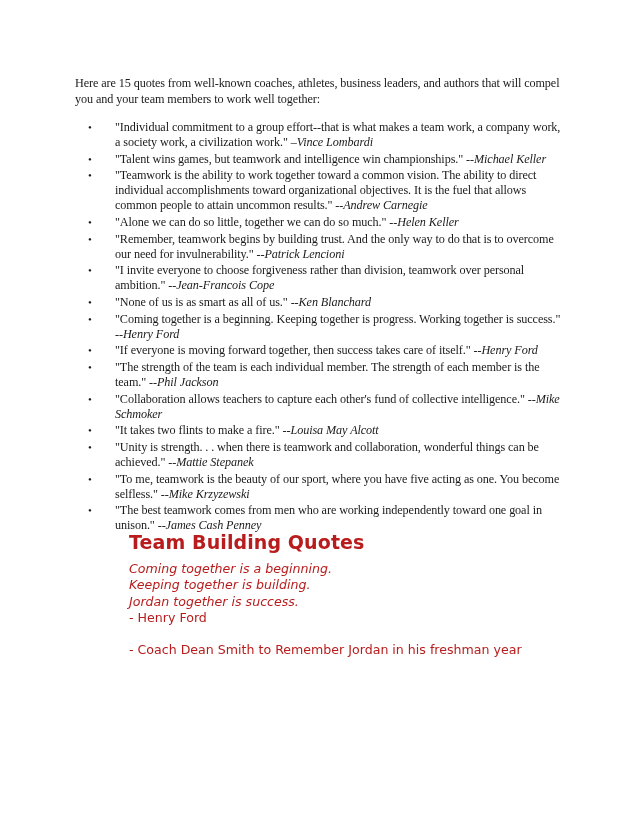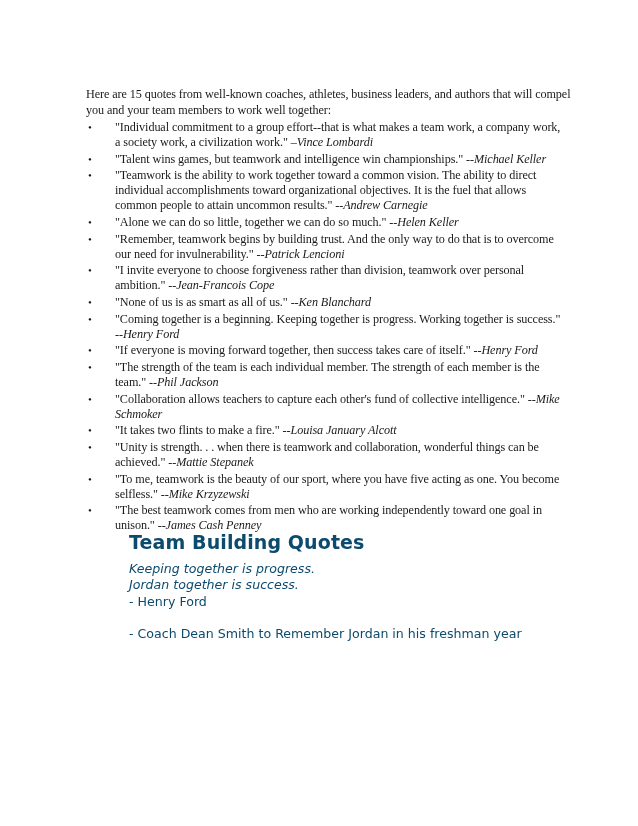--- a/index.html
+++ b/index.html
@@ -14,54 +14,55 @@
     position: absolute; left: 88px; top: 120px; width: 478px;
     list-style: none; margin: 0; padding: 0;
     font-family: "Liberation Serif", serif; font-size: 12.2px; line-height: 15.1px;
     color: #1a1a1a; letter-spacing: -0.1px;
   }
   .quotes li { position: relative; padding-left: 27px; margin: 0 0 1.5px 0; }
   .quotes li .bullet { position: absolute; left: 0; top: 0; font-size: 11px; }
   .quotes li .author { font-style: italic; margin-top: 10px; }
   .box {
     position: absolute; left: 129px; top: 530px; width: 420px;
-    font-family: "DejaVu Sans", sans-serif; color: #0c4a6e;
+    font-family: "DejaVu Sans", sans-serif; color: #b91c1c;
   }
   .box h2 { margin: 0 0 7px 0; font-size: 19px; font-weight: bold; letter-spacing: 0.1px; line-height: 24px; }
   .box .block { font-size: 12.6px; line-height: 16.3px; margin-bottom: 16px; }
   .box .q { font-style: italic; }
 </style>
 </head>
 <body>
 
 <div class="page">
-  <p class="intro" style="margin:11px">Here are 15 quotes from well-known coaches, athletes, business leaders, and authors that will compel you and your team members to work well together:</p>
+  <p class="intro" style="margin:0">Here are 15 quotes from well-known coaches, athletes, business leaders, and authors that will compel you and your team members to work well together:</p>
 
   <ul class="quotes">
     <li><span class="bullet">•</span><span>"Individual commitment to a group effort--that is what makes a team work, a company work, a society work, a civilization work." </span><span class="author">–Vince Lombardi</span></li>
     <li><span class="bullet">•</span><span>"Talent wins games, but teamwork and intelligence win championships." </span><span class="author">--Michael Keller</span></li>
     <li><span class="bullet">•</span><span>"Teamwork is the ability to work together toward a common vision. The ability to direct individual accomplishments toward organizational objectives. It is the fuel that allows common people to attain uncommon results." </span><span class="author">--Andrew Carnegie</span></li>
     <li><span class="bullet">•</span><span>"Alone we can do so little, together we can do so much." </span><span class="author">--Helen Keller</span></li>
     <li><span class="bullet">•</span><span>"Remember, teamwork begins by building trust. And the only way to do that is to overcome our need for invulnerability." </span><span class="author">--Patrick Lencioni</span></li>
     <li><span class="bullet">•</span><span>"I invite everyone to choose forgiveness rather than division, teamwork over personal ambition." </span><span class="author">--Jean-Francois Cope</span></li>
     <li><span class="bullet">•</span><span>"None of us is as smart as all of us." </span><span class="author">--Ken Blanchard</span></li>
     <li><span class="bullet">•</span><span>"Coming together is a beginning. Keeping together is progress. Working together is success." </span><span class="author">--Henry Ford</span></li>
     <li><span class="bullet">•</span><span>"If everyone is moving forward together, then success takes care of itself." </span><span class="author">--Henry Ford</span></li>
     <li><span class="bullet">•</span><span>"The strength of the team is each individual member. The strength of each member is the team." </span><span class="author">--Phil Jackson</span></li>
     <li><span class="bullet">•</span><span>"Collaboration allows teachers to capture each other's fund of collective intelligence." </span><span class="author">--Mike Schmoker</span></li>
-    <li><span class="bullet">•</span><span>"It takes two flints to make a fire." </span><span class="author">--Louisa January Alcott</span></li>
+    <li><span class="bullet">•</span><span>"It takes two flints to make a fire." </span><span class="author">--Louisa May Alcott</span></li>
     <li><span class="bullet">•</span><span>"Unity is strength. . . when there is teamwork and collaboration, wonderful things can be achieved." </span><span class="author">--Mattie Stepanek</span></li>
     <li><span class="bullet">•</span><span>"To me, teamwork is the beauty of our sport, where you have five acting as one. You become selfless." </span><span class="author">--Mike Krzyzewski</span></li>
     <li><span class="bullet">•</span><span>"The best teamwork comes from men who are working independently toward one goal in unison." </span><span class="author">--James Cash Penney</span></li>
   </ul>
 
   <div class="box">
     <h2>Team Building Quotes</h2>
     <div class="block">
-      <div class="q">Keeping together is progress.</div>
+      <div class="q">Coming together is a beginning.</div>
+      <div class="q">Keeping together is building.</div>
       <div class="q">Jordan together is success.</div>
       <div>- Henry Ford</div>
     </div>
     <div class="block">
       <div>- Coach Dean Smith to Remember Jordan in his freshman year</div>
     </div>
   </div>
 </div>
 
 </body></html>

